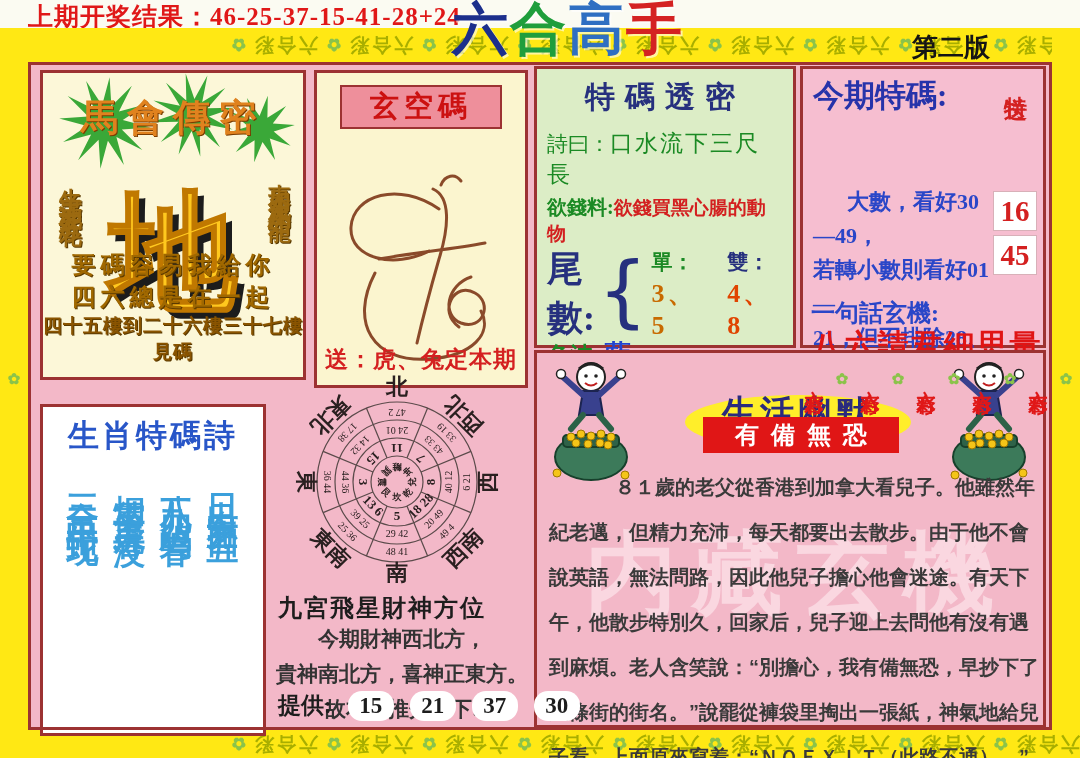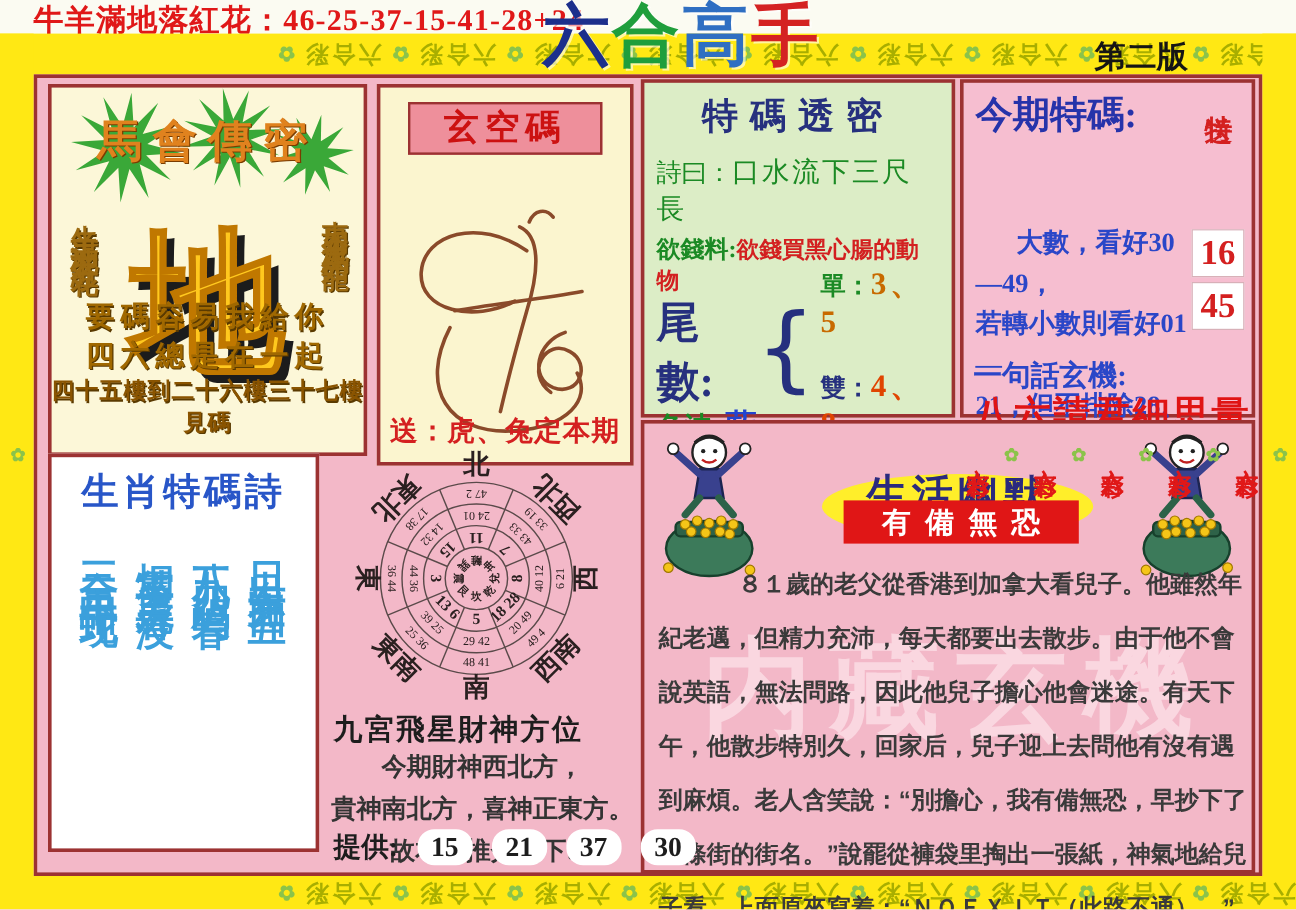--- a/index.html
+++ b/index.html
@@ -60,21 +60,21 @@
   .tema-title{text-align:center;font-size:30px;font-weight:bold;color:#26307e;letter-spacing:10px;margin-top:4px;}
   .tema-poem{margin-top:10px;font-weight:normal;}
   .tema-poem .lab{color:#1b8a24;font-size:21px;}
   .tema-poem .val{color:#1b8a24;font-size:23px;letter-spacing:2px;}
   .tema-yq{margin-top:4px;font-weight:bold;}
   .tema-yq .lab{color:#1b8a24;font-size:20px;}
   .tema-yq .val{color:#d32020;font-size:19px;}
   .tema-ws{display:flex;align-items:center;margin-top:4px;height:86px;justify-content:center;}
   .tema-ws .big{font-size:36px;font-weight:bold;color:#26307e;}
   .tema-ws .brace{font-size:78px;color:#26307e;font-weight:normal;margin:0 4px 6px 2px;font-family:"DejaVu Sans",sans-serif;}
-  .tema-ws .rows{display:flex;flex-direction:column;gap:20px;}
+  .tema-ws .rows{display:flex;flex-direction:row;gap:20px;}
   .tema-ws .row{font-weight:bold;}
   .tema-ws .odd .lab{color:#1b8a24;font-size:21px;}
   .tema-ws .odd .val{color:#c86a00;font-size:26px;letter-spacing:3px;}
   .tema-ws .even .lab{color:#26307e;font-size:21px;}
   .tema-ws .even .val{color:#e04400;font-size:26px;letter-spacing:3px;}
   .tema-sb{margin-top:0;font-weight:bold;}
   .tema-sb .lab{color:#1b8a24;font-size:23px;}
   .tema-sb .val{color:#2244d0;font-size:26px;}
   .tema-lucky{margin-top:8px;display:flex;align-items:center;gap:8px;font-weight:bold;}
   .tema-lucky .lab{color:#d32020;font-size:21px;}
@@ -90,21 +90,21 @@
   .jq-nums div{width:42px;height:38px;background:#fff;border:1px solid #d8b0b8;display:flex;
                align-items:center;justify-content:center;font-size:29px;font-weight:bold;color:#d42020;}
   .jq-body{position:absolute;left:10px;top:116px;width:182px;font-size:22px;font-weight:bold;
            color:#2a46c8;line-height:34px;}
   .jq-body .l0{text-indent:34px;}
   .jq-hintlab{position:absolute;left:8px;top:228px;font-size:24px;font-weight:bold;color:#2a46c8;}
   .jq-hint{position:absolute;left:4px;top:256px;width:100%;text-align:center;font-size:31px;
            font-weight:bold;color:#e01414;letter-spacing:2px;}
   .jq-provide{position:absolute;left:14px;top:300px;font-size:27px;font-weight:bold;color:#2a46c8;}
   
-  .box-zd{left:40px;top:378px;width:226px;height:332px;background:#ffffff;}
+  .box-zd{left:40px;top:404px;width:226px;height:332px;background:#ffffff;}
   .zd-title{text-align:center;margin-top:8px;font-size:31px;font-weight:bold;color:#2856c8;letter-spacing:3px;}
   .zd-cols{display:flex;justify-content:space-between;padding:12px 18px 0 18px;}
   .zd-col{writing-mode:vertical-rl;font-size:32px;font-weight:bold;color:#3ba0dc;letter-spacing:7px;}
   
   .compass-svg{position:absolute;left:270px;top:370px;z-index:3;}
   .cp-caption{position:absolute;left:278px;top:592px;font-size:24px;font-weight:bold;color:#1d1d1d;
               letter-spacing:2px;z-index:3;}
   .cp-lines{position:absolute;left:268px;top:622px;width:268px;text-align:center;font-size:21px;
             font-weight:bold;color:#333;line-height:35px;z-index:3;}
   .cp-provide{position:absolute;left:278px;top:690px;display:flex;align-items:center;gap:16px;z-index:3;}
@@ -129,21 +129,21 @@
   .hm-story{position:absolute;left:8px;top:112px;width:492px;padding:0 4px;font-size:20px;
             font-weight:bold;color:#3a3a3a;line-height:45px;text-indent:66px;z-index:1;
             font-family:"Liberation Sans","DejaVu Sans",sans-serif;}
 </style>
 </head>
 <body>
 
 <div class="page">
 
   <div class="top-white"></div>
-  <div class="prev-result"><span>牛羊滿地落紅花：</span><span>46-25-37-15-41-28+24</span></div>
+  <div class="prev-result"><span>上期开奖结果：</span><span>46-25-37-15-41-28+24</span></div>
   <div class="band-top">
       <div class="band-pattern" id="band-top-pattern">
         <span>六合彩</span>
         <span class="fl">✿</span>
         <span>六合彩</span>
         <span class="fl">✿</span>
         <span>六合彩</span>
         <span class="fl">✿</span>
         <span>六合彩</span>
         <span class="fl">✿</span>

